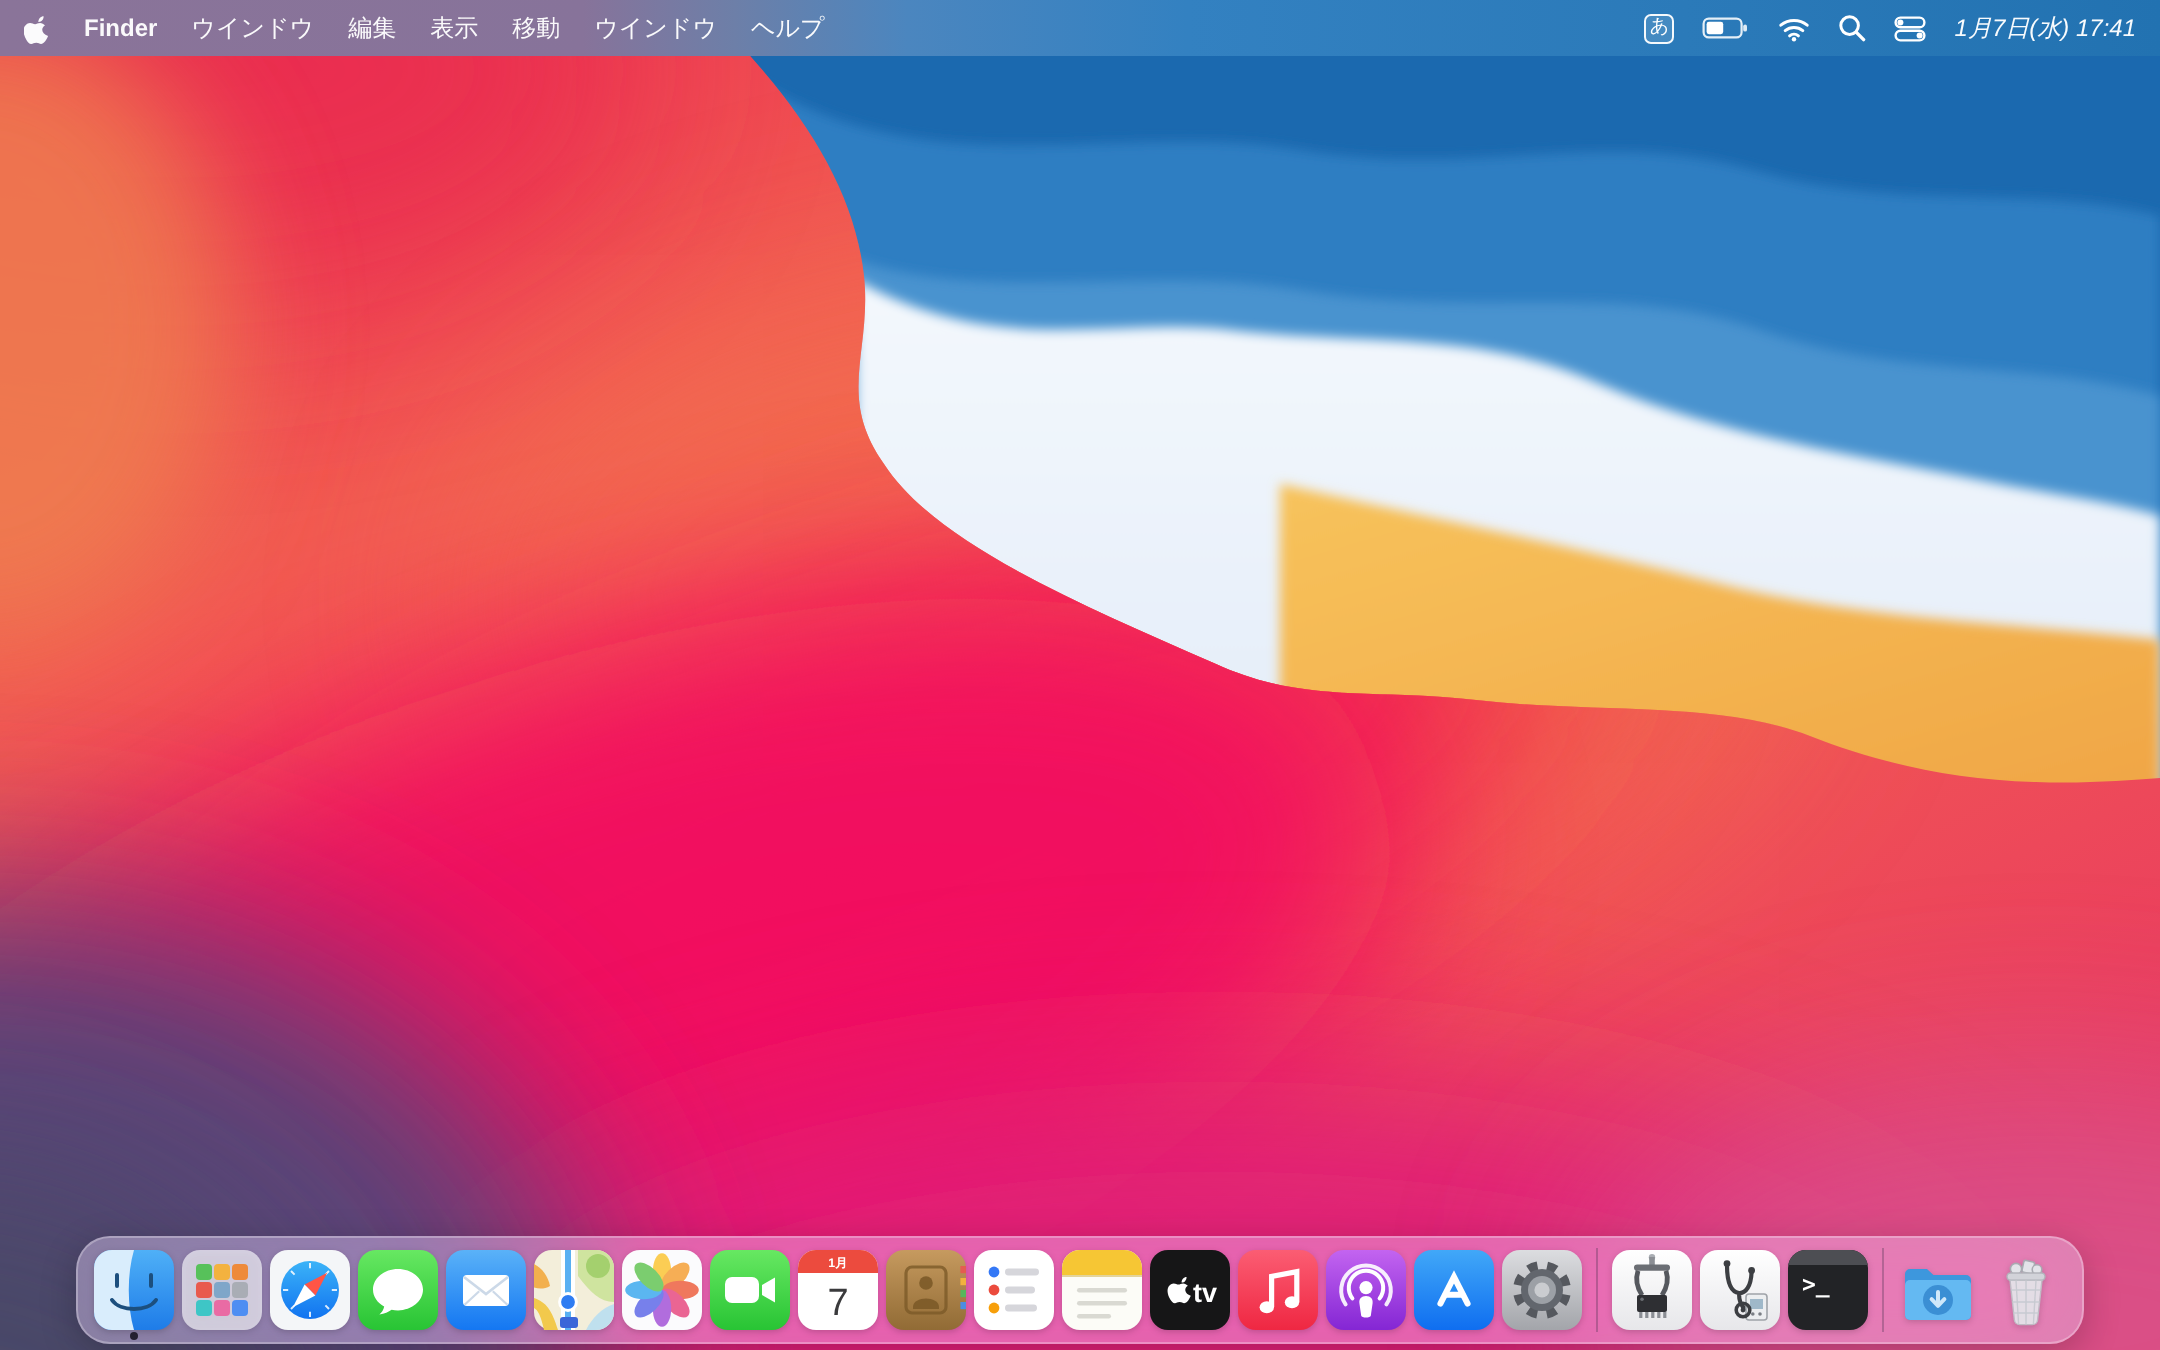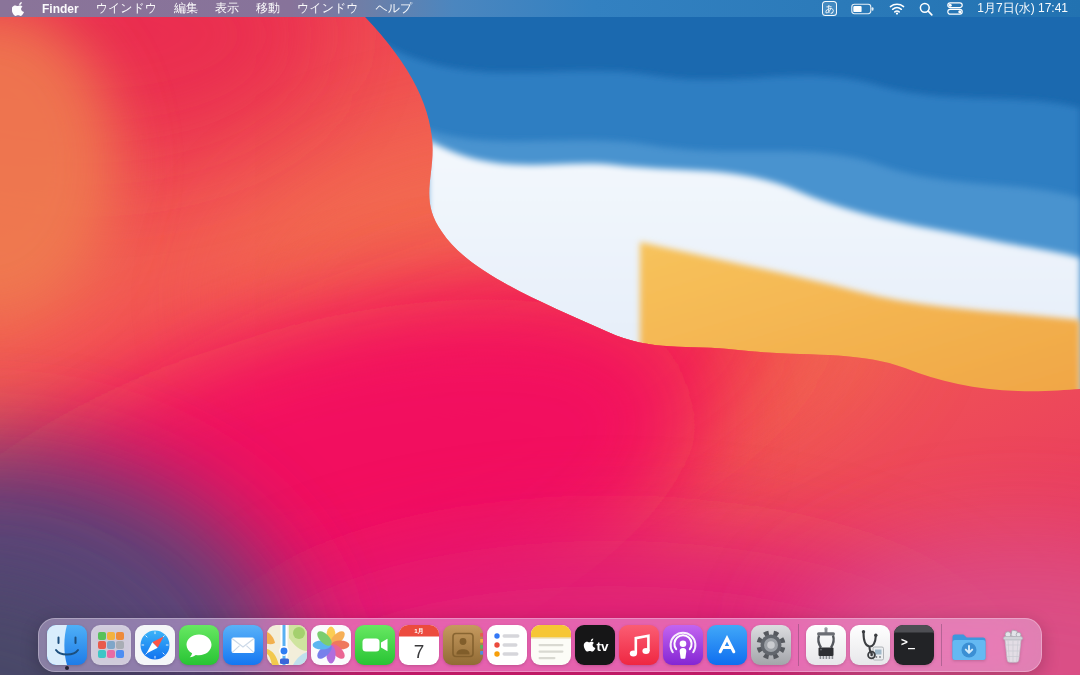--- a/index.html
+++ b/index.html
@@ -2,33 +2,33 @@
 <html><head>
 <meta charset="utf-8">
 <style>
   html,body{margin:0;padding:0;}
   body{width:1080px;height:675px;position:relative;overflow:hidden;background:#000;
        font-family:"Liberation Sans",sans-serif;-webkit-font-smoothing:antialiased;}
   .screen{position:absolute;inset:0;}
   .wallpaper{position:absolute;inset:0;width:100%;height:100%;display:block;}
 
   
-  .menubar{position:absolute;top:0;left:0;right:0;height:17px;display:flex;align-items:center;
+  .menubar{position:absolute;top:0;left:0;right:0;height:28px;display:flex;align-items:center;
     justify-content:space-between;padding:0 12px;box-sizing:border-box;color:#fff;font-size:12px;
     background:linear-gradient(90deg,#8a7499 0%,#87739a 27%,#6d7fa8 34%,#4b86bf 42%,#3381c1 55%,#2b7ab9 78%,#2272b1 100%);text-align:center;}
   .mb-left{display:flex;align-items:center;gap:17px;}
   .mb-right{display:flex;align-items:center;gap:14px;}
   .mb-item{color:rgba(255,255,255,.96);white-space:nowrap;cursor:default;}
   .mb-app{font-weight:bold;}
   .apple-wrap{display:flex;align-items:center;}
   .ime-box{width:15px;height:15px;border:1.2px solid rgba(255,255,255,.95);border-radius:3.5px;
     box-sizing:border-box;display:flex;align-items:center;justify-content:center;
     font-size:9.5px;line-height:1;background:rgba(255,255,255,.12);}
   .status-ic{display:flex;align-items:center;}
-  .clock{white-space:nowrap;font-size:12px;color:rgba(255,255,255,.97);}
+  .clock{white-space:nowrap;font-size:12px;color:rgba(255,255,255,.97);font-style:italic;}
 
   
   .dock{position:absolute;bottom:3px;left:50%;transform:translateX(-50%);height:52px;
     display:flex;align-items:center;gap:4px;padding:0 8px;border-radius:17px;
     background:rgba(215,198,228,.45);border:1px solid rgba(255,255,255,.28);
     backdrop-filter:blur(25px) saturate(150%);box-shadow:0 5px 18px rgba(0,0,0,.22);}
   .dock-item{width:40px;height:40px;position:relative;flex:0 0 auto;}
   .dock-item svg{width:40px;height:40px;display:block;filter:drop-shadow(0 1px 1.5px rgba(0,0,0,.18));}
   .dock-sep{width:1px;height:42px;background:rgba(50,40,65,.28);margin:0 3px;flex:0 0 auto;}
   .run-dot{position:absolute;left:50%;bottom:-5px;transform:translateX(-50%);width:4px;height:4px;

